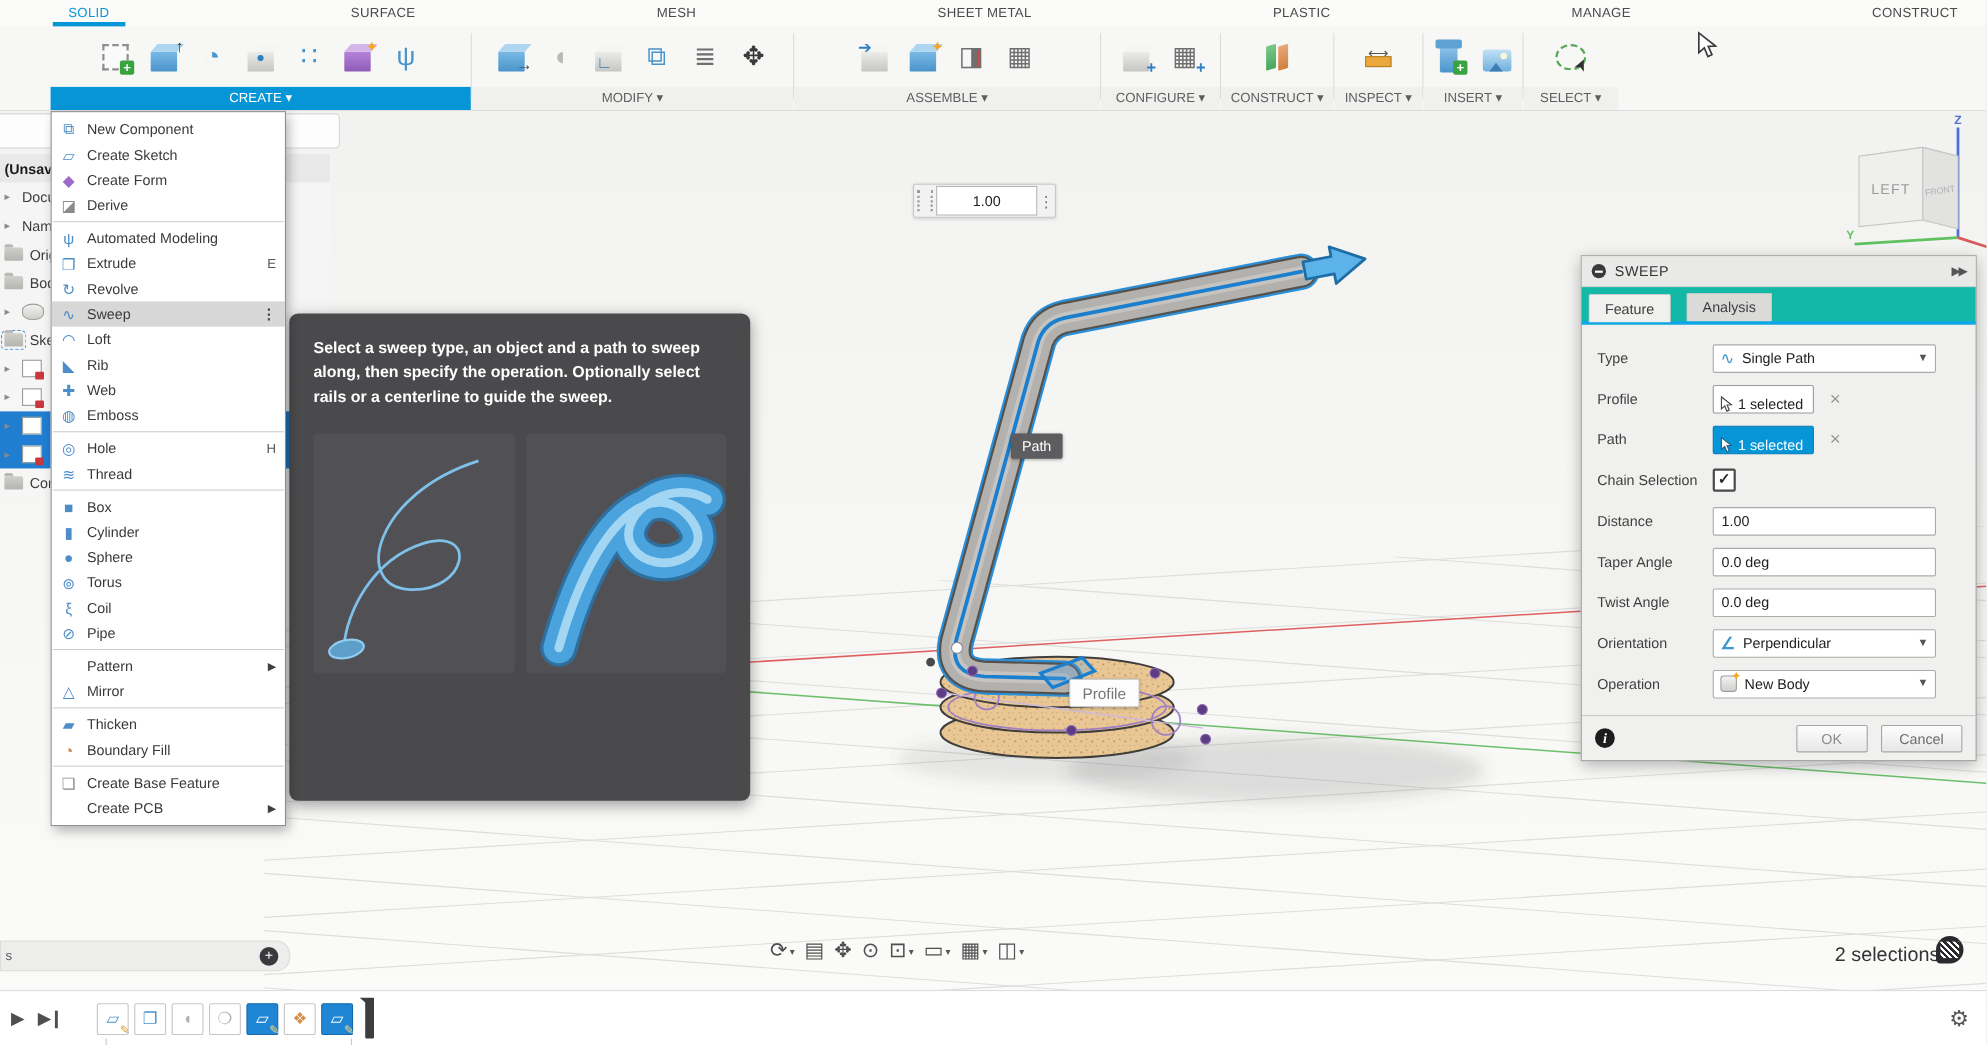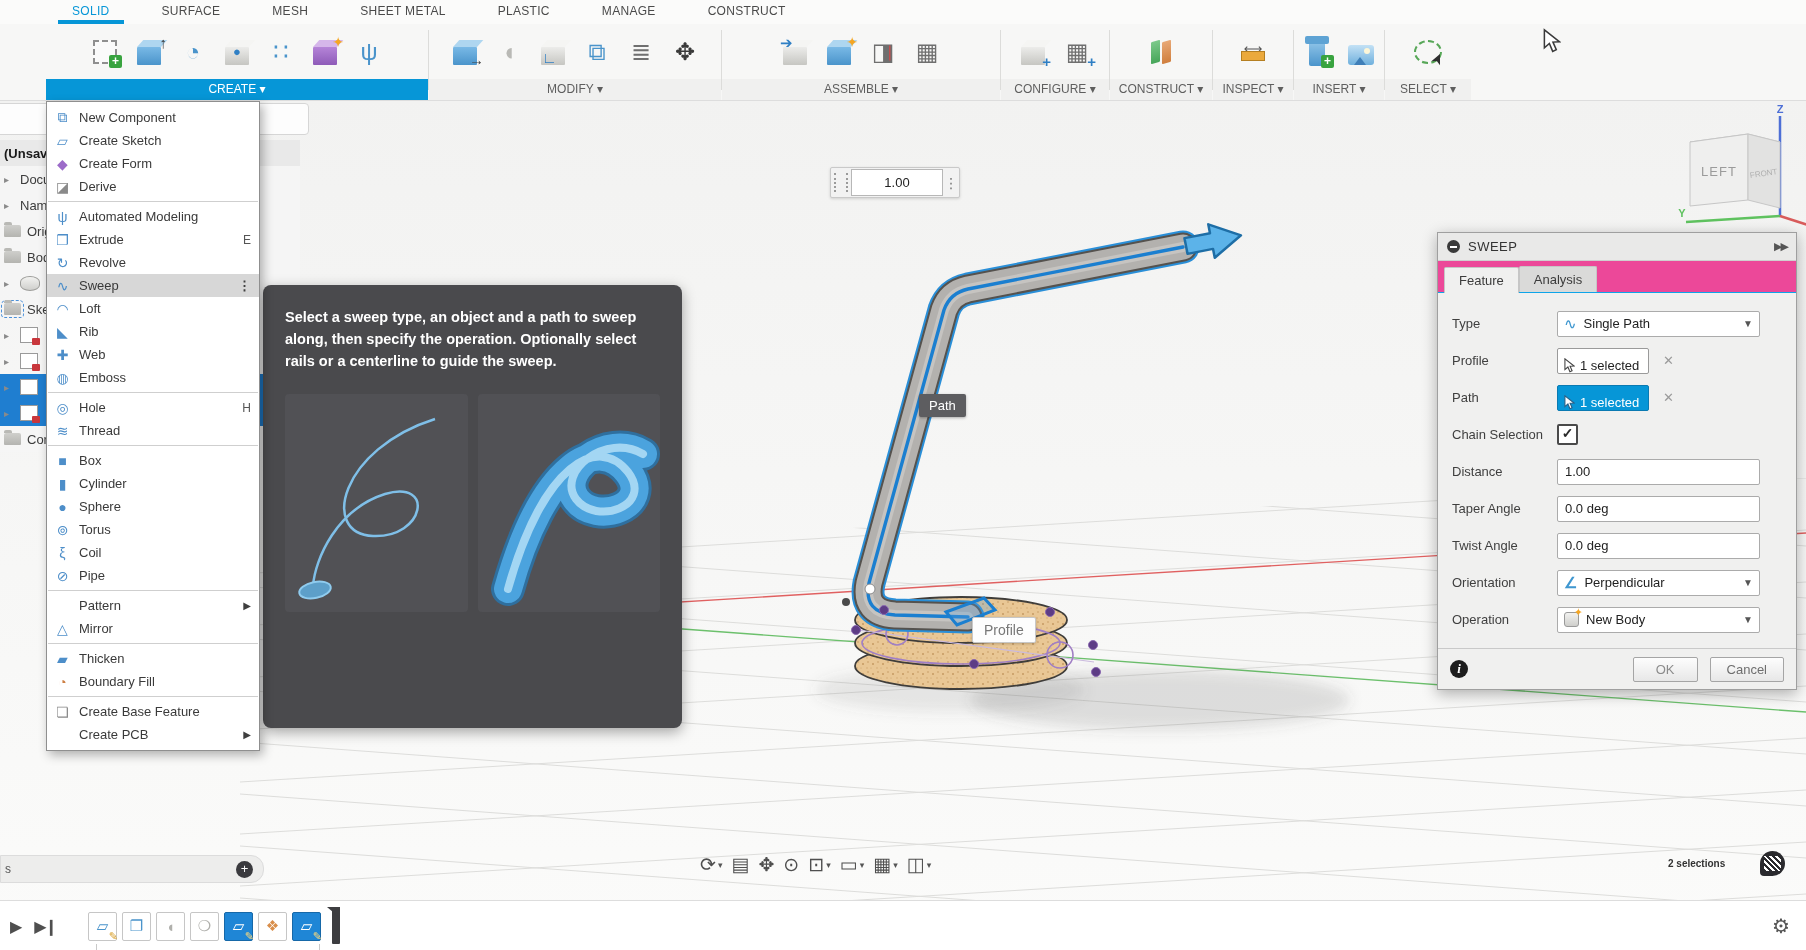--- a/index.html
+++ b/index.html
@@ -23,21 +23,21 @@
       padding:4px 11px;border:1px solid #c7c7c7;border-radius:2px;box-shadow:0 1px 3px rgba(0,0,0,.2);z-index:1;}
 
   
   .vcube{position:absolute;left:1676px;top:104px;z-index:1;}
 
   
   .navbar{position:absolute;left:700px;top:851px;display:flex;align-items:center;gap:9px;z-index:1;}
   .nvi{display:flex;align-items:center;color:#4f4f4f;font-size:19px;line-height:28px;cursor:default;}
   .nvi .car{font-size:9px;color:#555;margin-left:2px;}
 
-  .status-sel{position:absolute;left:1668px;top:858px;font-size:10px;font-weight:bold;color:#333;z-index:1;}
+  .status-sel{position:absolute;left:1668px;top:858px;font-size:18px;font-weight:normal;color:#333;z-index:1;}
   .sel-badge{position:absolute;left:1760px;top:851px;width:25px;height:25px;border-radius:50% 50% 50% 4px;
       background:#2a2a2e;z-index:1;overflow:hidden;}
   .sel-badge i{position:absolute;left:4px;top:5px;width:17px;height:15px;display:block;
       background:repeating-linear-gradient(45deg,transparent 0 2px,#fff 2px 4px);}
 
   
   .corner-panel{position:absolute;left:-8px;top:27px;width:46px;height:46px;background:#fff;border:1px solid #ccc;
       border-radius:8px;z-index:2;}
   .corner-panel span{position:absolute;right:9px;top:13px;font-size:10px;color:#666;}
   .browser-header{position:absolute;left:-6px;top:103px;width:313px;height:30px;background:#fdfdfd;
@@ -54,21 +54,21 @@
   .brow.sel{background:#1f7ed0;color:#fff;}
   .brow.dash .fold{outline:1.5px dashed #4a90d9;outline-offset:2px;}
   .browser-footer{position:absolute;left:0;top:855px;width:262px;height:26px;background:#ededec;border:1px solid #dcdcdc;
       border-radius:0 13px 13px 0;z-index:1;display:flex;align-items:center;}
   .browser-footer .frag{font-size:12px;color:#555;margin-left:4px;}
   .browser-footer .plus{position:absolute;right:10px;width:17px;height:17px;border-radius:50%;background:#3a3a3e;color:#fff;
       font-size:13px;line-height:16px;text-align:center;}
 
   
   .topbar{position:absolute;left:0;top:0;width:1806px;height:100px;background:#f7f7f6;border-bottom:1px solid #ddd;z-index:5;}
-  .tabsrow{height:24px;display:flex;align-items:center;padding-left:46px;background:#fbfbfa;}
+  .tabsrow{height:24px;display:flex;align-items:center;padding-left:36px;background:#fbfbfa;justify-content:space-between;}
   .tab{position:relative;padding:0 26px;font-size:12px;color:#4a4a4a;letter-spacing:.3px;height:24px;line-height:22px;cursor:default;}
   .tab.active{color:#0696d7;}
   .tab.active::after{content:"";position:absolute;left:12px;right:12px;bottom:0;height:4px;background:#0696d7;}
   .ribbon{display:flex;align-items:stretch;padding-left:46px;height:76px;}
   .rsep{width:1px;background:#dcdcda;margin:6px 0 10px;}
   .rgroup{display:flex;flex-direction:column;}
   .ricons{flex:1;display:flex;align-items:center;justify-content:center;gap:10px;}
   .rlabel{height:21px;line-height:21px;text-align:center;font-size:12px;color:#5e5e5e;background:#f0f0ef;cursor:default;}
   .rlabel.active{background:#0696d7;color:#fff;}
   .w-create{width:382px;} .w-modify{width:292px;} .w-assemble{width:278px;} .w-configure{width:108px;}
@@ -122,21 +122,21 @@
   .timg{width:183px;height:218px;background:#515155;border-radius:4px;overflow:hidden;}
 
   
   .dialog{position:absolute;left:1437px;top:232px;width:360px;background:#f0f0ef;border:1px solid #9f9f9f;
       box-shadow:0 4px 14px rgba(0,0,0,.3);z-index:6;box-sizing:border-box;}
   .dhead{height:27px;background:#e9e9e8;border-bottom:1px solid #cfcfcf;display:flex;align-items:center;padding:0 9px;gap:8px;}
   .dgrip{width:13px;height:13px;border-radius:50%;background:#3a3a3a;position:relative;}
   .dgrip::before{content:"";position:absolute;left:3px;top:5.5px;width:7px;height:2px;background:#fff;}
   .dtitle{flex:1;font-size:13px;color:#333;letter-spacing:.5px;}
   .dcollapse{color:#555;font-size:11px;letter-spacing:-2px;}
-  .dtabs{display:flex;background:#ec4899;border-bottom:1px solid #0ea5e9;padding-top:5px;padding-left:6px;gap:0;}
+  .dtabs{display:flex;background:#14b8a6;border-bottom:3px solid #0ea5e9;padding-top:5px;padding-left:6px;gap:14px;}
   .dtab{padding:5px 14px;font-size:13px;color:#3c3c3c;border:1px solid #c6c6c6;border-bottom:none;background:#dadad9;
       border-radius:2px 2px 0 0;cursor:default;}
   .dtab.active{background:#f0f0ef;position:relative;top:1px;}
   .dbody{padding:12px 12px 10px 14px;}
   .drow{display:flex;align-items:center;height:37px;}
   .dlab{width:105px;font-size:13px;color:#3f3f3f;flex:none;}
   .dselect{flex:none;width:203px;height:26px;background:#fff;border:1px solid #ababab;border-radius:2px;
       display:flex;align-items:center;padding:0 6px;gap:7px;font-size:13px;color:#222;box-sizing:border-box;}
   .dselect .car{margin-left:auto;font-size:10px;color:#555;}
   .dselect .dico{color:#3f97d0;font-size:15px;}

